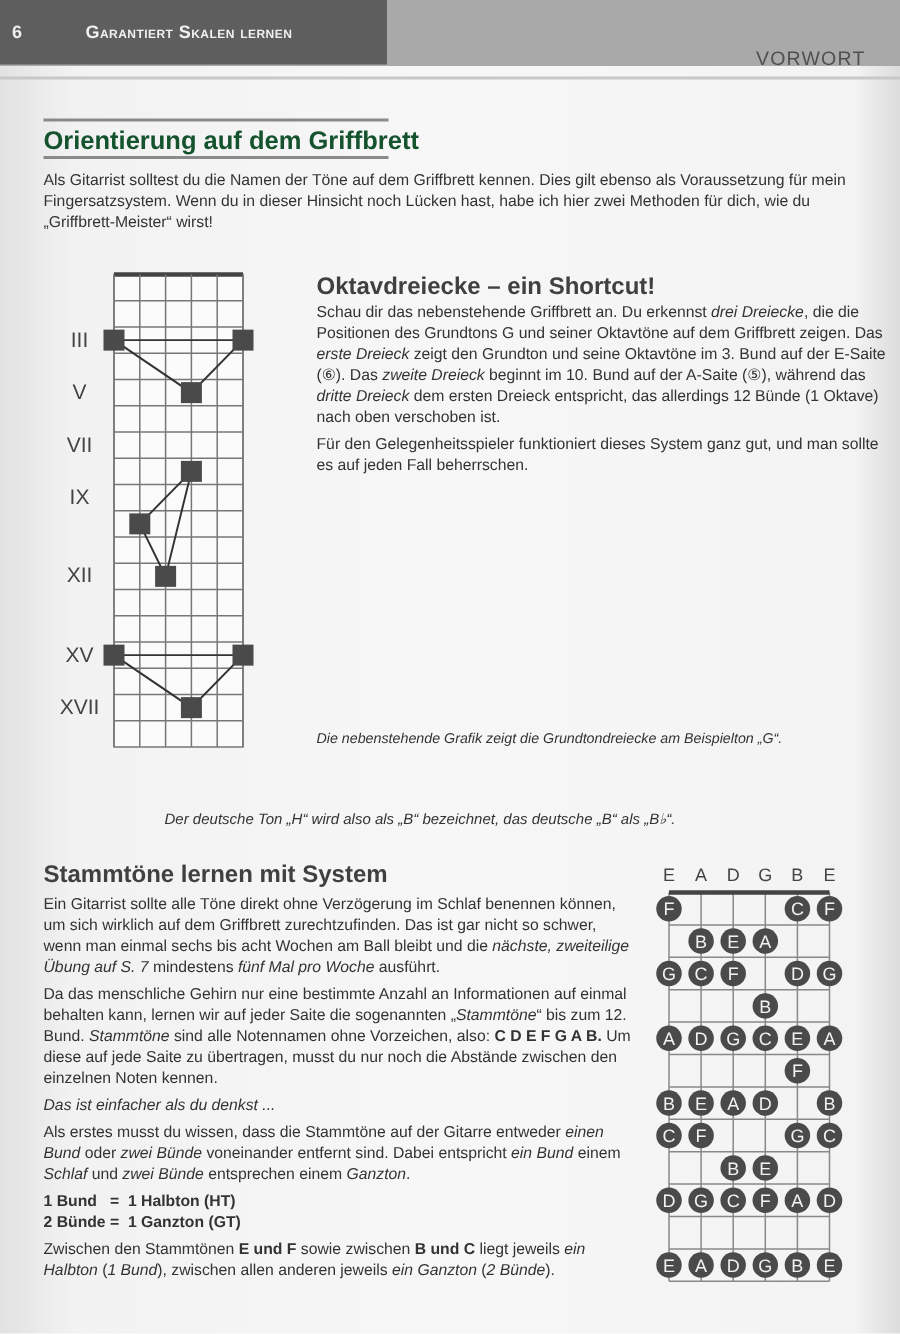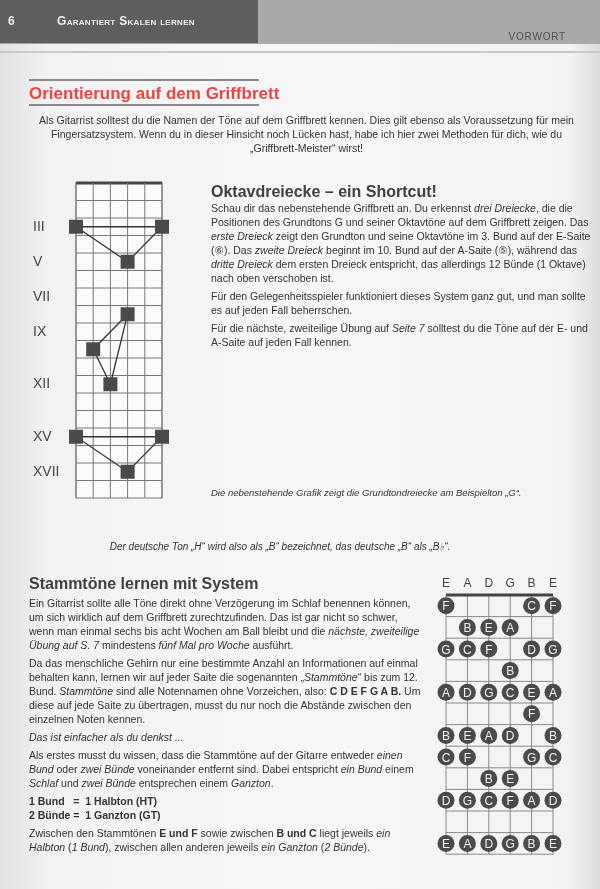--- a/index.html
+++ b/index.html
@@ -10,38 +10,38 @@
   }
   .header-bar {
     position:absolute; left:0; top:0; width:600px; height:44px;
     background:#a9a9a9;
   }
   .header-dark {
     position:absolute; left:0; top:0; width:258px; height:43px; background:#5e5e5e;
   }
   .page-num { position:absolute; left:8px; top:14px; color:#eee; font-size:12px; font-weight:bold; }
   .chapter { position:absolute; left:57px; top:14px; color:#f0f0f0; font-size:12px; font-weight:bold; font-variant:small-caps; letter-spacing:0.3px; }
-  .section-tag { position:absolute; right:34px; top:31px; color:#505050; font-size:10px; letter-spacing:0.8px; }
+  .section-tag { position:absolute; right:23px; top:31px; color:#505050; font-size:13px; letter-spacing:0.8px; }
   .header-line { position:absolute; left:0; top:51px; width:600px; height:2px; background:#c8c8c8; }
 
-  .h1 { position:absolute; left:29px; top:84px; font-size:17px; font-weight:bold; color:#ef4444; }
+  .h1 { position:absolute; left:29px; top:84px; font-size:17px; font-weight:bold; color:#14532d; }
   .h1-rule-top { position:absolute; left:29px; top:79px; width:230px; height:2px; background:#8a8a8a; }
   .h1-rule-bot { position:absolute; left:29px; top:104px; width:230px; height:2px; background:#8a8a8a; }
 
-  .intro { position:absolute; left:29px; top:113px; width:555px; font-size:10.5px; line-height:14px; color:#333;text-align:center; }
+  .intro { position:absolute; left:29px; top:113px; width:555px; font-size:10.5px; line-height:14px; color:#333; }
 
   .h2 { position:absolute; font-size:16px; font-weight:bold; color:#404040; }
   .para { position:absolute; font-size:10.5px; line-height:14px; color:#333; }
   .para p { margin:0 0 4px 0; }
   .para i { font-style:italic; }
 
   .caption { position:absolute; left:211px; top:487px; font-size:9.5px; font-style:italic; color:#333; }
   .note { position:absolute; left:40px; top:540px; width:480px; text-align:center; font-size:10px; line-height:14px; font-style:italic; color:#333; }
 
-  .roman { position:absolute; width:40px; text-align:left; font-size:14px; color:#444; }
+  .roman { position:absolute; width:40px; text-align:center; font-size:14px; color:#444; }
 
   svg text { font-family: "Liberation Sans", sans-serif; }
 </style>
 </head>
 <body>
 
 <div class="header-bar">
   <div class="header-dark">
     <span class="page-num">6</span>
     <span class="chapter">Garantiert Skalen lernen</span>
@@ -101,21 +101,20 @@
     <polygon points="76,436.75 162,436.75 127.6,471.75" fill="none" stroke="#333" stroke-width="1.3"></polygon>
     <rect x="69" y="429.75" width="14" height="14" fill="#4a4a4a"></rect>
     <rect x="155" y="429.75" width="14" height="14" fill="#4a4a4a"></rect>
     <rect x="120.6" y="464.75" width="14" height="14" fill="#4a4a4a"></rect>
   </svg>
 
 <div class="h2" style="left:211px; top:183px;">Oktavdreiecke – ein Shortcut!</div>
 <div class="para" style="left:211px; top:201px; width:380px;">
   <p><span>Schau dir das nebenstehende Griffbrett an. Du erkennst </span><i>drei Dreiecke</i><span>, die die Positionen des Grundtons G und seiner Oktavtöne auf dem Griffbrett zeigen. Das </span><i>erste Dreieck</i><span> zeigt den Grundton und seine Oktavtöne im 3. Bund auf der E-Saite (⑥). Das </span><i>zweite Dreieck</i><span> beginnt im 10. Bund auf der A-Saite (⑤), während das </span><i>dritte Dreieck</i><span> dem ersten Dreieck entspricht, das allerdings 12 Bünde (1 Oktave) nach oben verschoben ist.</span></p>
   <p>Für den Gelegenheitsspieler funktioniert dieses System ganz gut, und man sollte es auf jeden Fall beherrschen.</p>
-  <p><span>Für die nächste, zweiteilige Übung auf </span><i>Seite 7</i><span> solltest du die Töne auf der E- und A-Saite auf jeden Fall kennen.</span></p>
 </div>
 <div class="caption">Die nebenstehende Grafik zeigt die Grundtondreiecke am Beispielton „G“.</div>
 
 <div class="note">
   <div>Der deutsche Ton „H“ wird also als „B“ bezeichnet, das deutsche „B“ als „B♭“.</div>
 </div>
 
 <div class="h2" style="left:29px; top:575px;">Stammtöne lernen mit System</div>
 <div class="para" style="left:29px; top:596px; width:392px;">
   <p><span>Ein Gitarrist sollte alle Töne direkt ohne Verzögerung im Schlaf benennen können, um sich wirklich auf dem Griffbrett zurechtzufinden. Das ist gar nicht so schwer, wenn man einmal sechs bis acht Wochen am Ball bleibt und die </span><i>nächste, zweiteilige Übung auf S. 7</i><span> mindestens </span><i>fünf Mal pro Woche</i><span> ausführt.</span></p>

